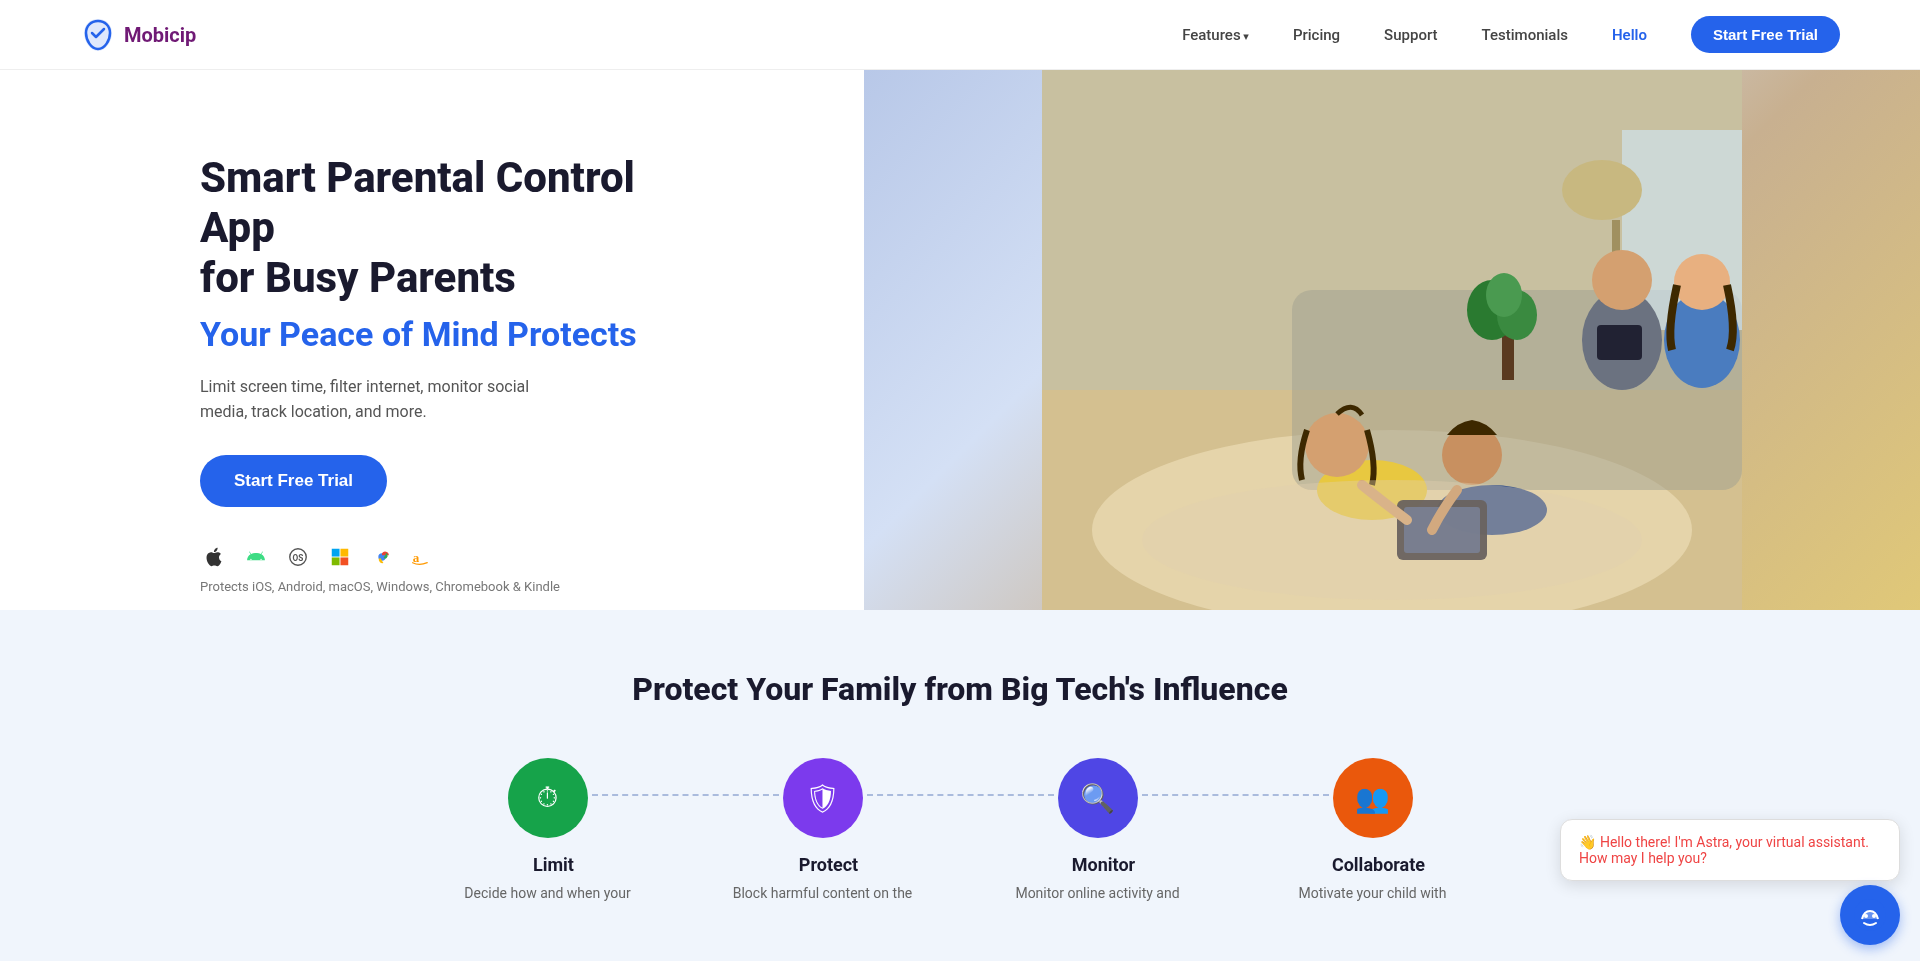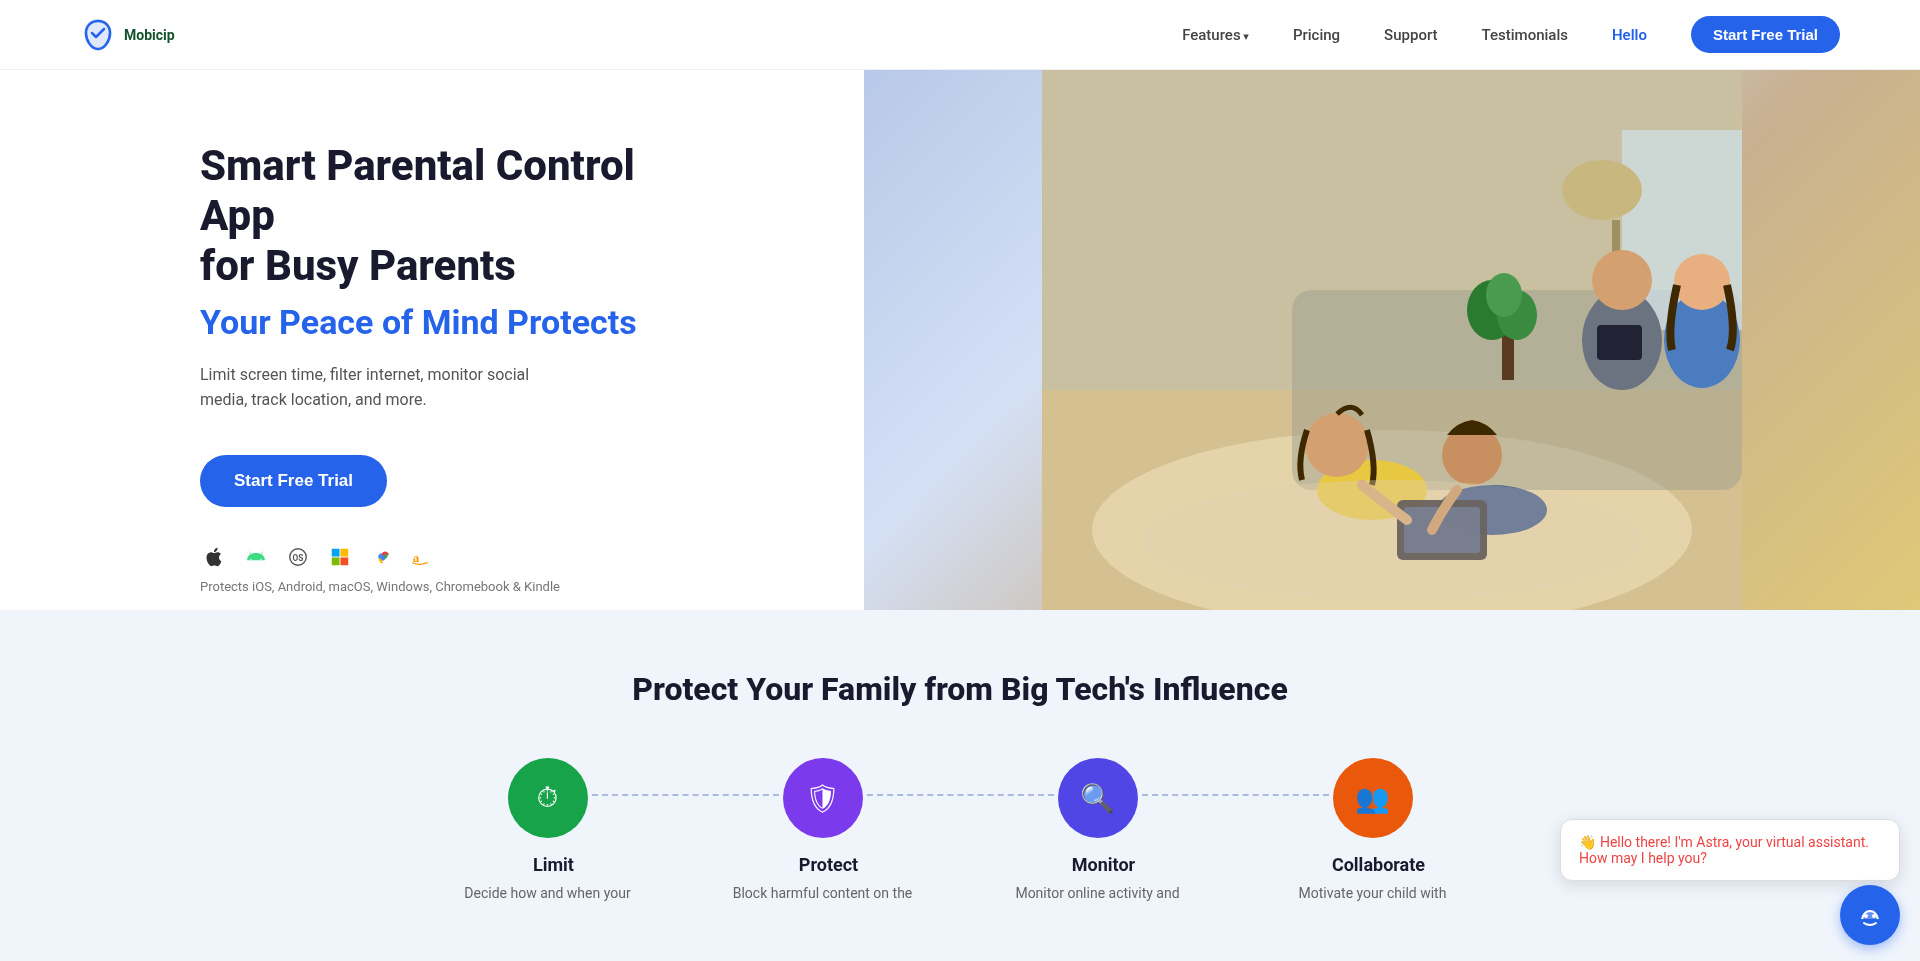--- a/index.html
+++ b/index.html
@@ -5,41 +5,41 @@
     * { margin: 0; padding: 0; box-sizing: border-box; }
     body { font-family: -apple-system, BlinkMacSystemFont, 'Segoe UI', Roboto, sans-serif; overflow-x: hidden; }
 
     
     nav {
       display: flex; align-items: center; justify-content: space-between;
       padding: 0 80px; height: 70px; background: #fff;
       border-bottom: 1px solid #eee; position: relative; z-index: 10;
     }
     .nav-logo { display: flex; align-items: center; gap: 8px; text-decoration: none; }
-    .nav-logo-text { font-size: 14px; font-weight: 700; color: #14532d; }
+    .nav-logo-text { font-size: 20px; font-weight: 700; color: #701a75; }
     .nav-links { display: flex; align-items: center; gap: 44px; }
     .nav-link { text-decoration: none; color: #444; font-size: 15px; font-weight: 500; }
     .nav-link.has-arrow::after { content: ' ▾'; font-size: 11px; }
     .nav-link.login { color: #2563eb; font-weight: 600; }
     .nav-cta {
       background: #2563eb; color: #fff; border: none; border-radius: 30px;
       padding: 10px 22px; font-size: 15px; font-weight: 600; cursor: pointer;
     }
 
     
     .hero {
       display: flex; align-items: flex-end;
       min-height: 540px; background: #fff;
       padding: 40px 80px 16px 200px;
       position: relative; overflow: hidden;
     }
     .hero-content { max-width: 480px; z-index: 2; }
     .hero-title { font-size: 42px; font-weight: 800; color: #1a1a2e; line-height: 1.2; margin-bottom: 10px; }
     .hero-subtitle { font-size: 34px; font-weight: 700; color: #2563eb; margin-bottom: 20px; }
-    .hero-desc { font-size: 16px; color: #555; line-height: 1.6; margin-bottom: 42px; max-width: 360px; }
+    .hero-desc { font-size: 16px; color: #555; line-height: 1.6; margin-bottom: 30px; max-width: 360px; }
     .hero-cta {
       background: #2563eb; color: #fff; border: none; border-radius: 30px;
       padding: 16px 34px; font-size: 17px; font-weight: 700; cursor: pointer;
       margin-bottom: 36px;
     }
     .platform-icons { display: flex; gap: 14px; align-items: center; margin-bottom: 8px; }
     .platform-icon { width: 28px; height: 28px; display: flex; align-items: center; justify-content: center; font-size: 20px; }
     .platform-text { font-size: 13px; color: #777; }
 
     

